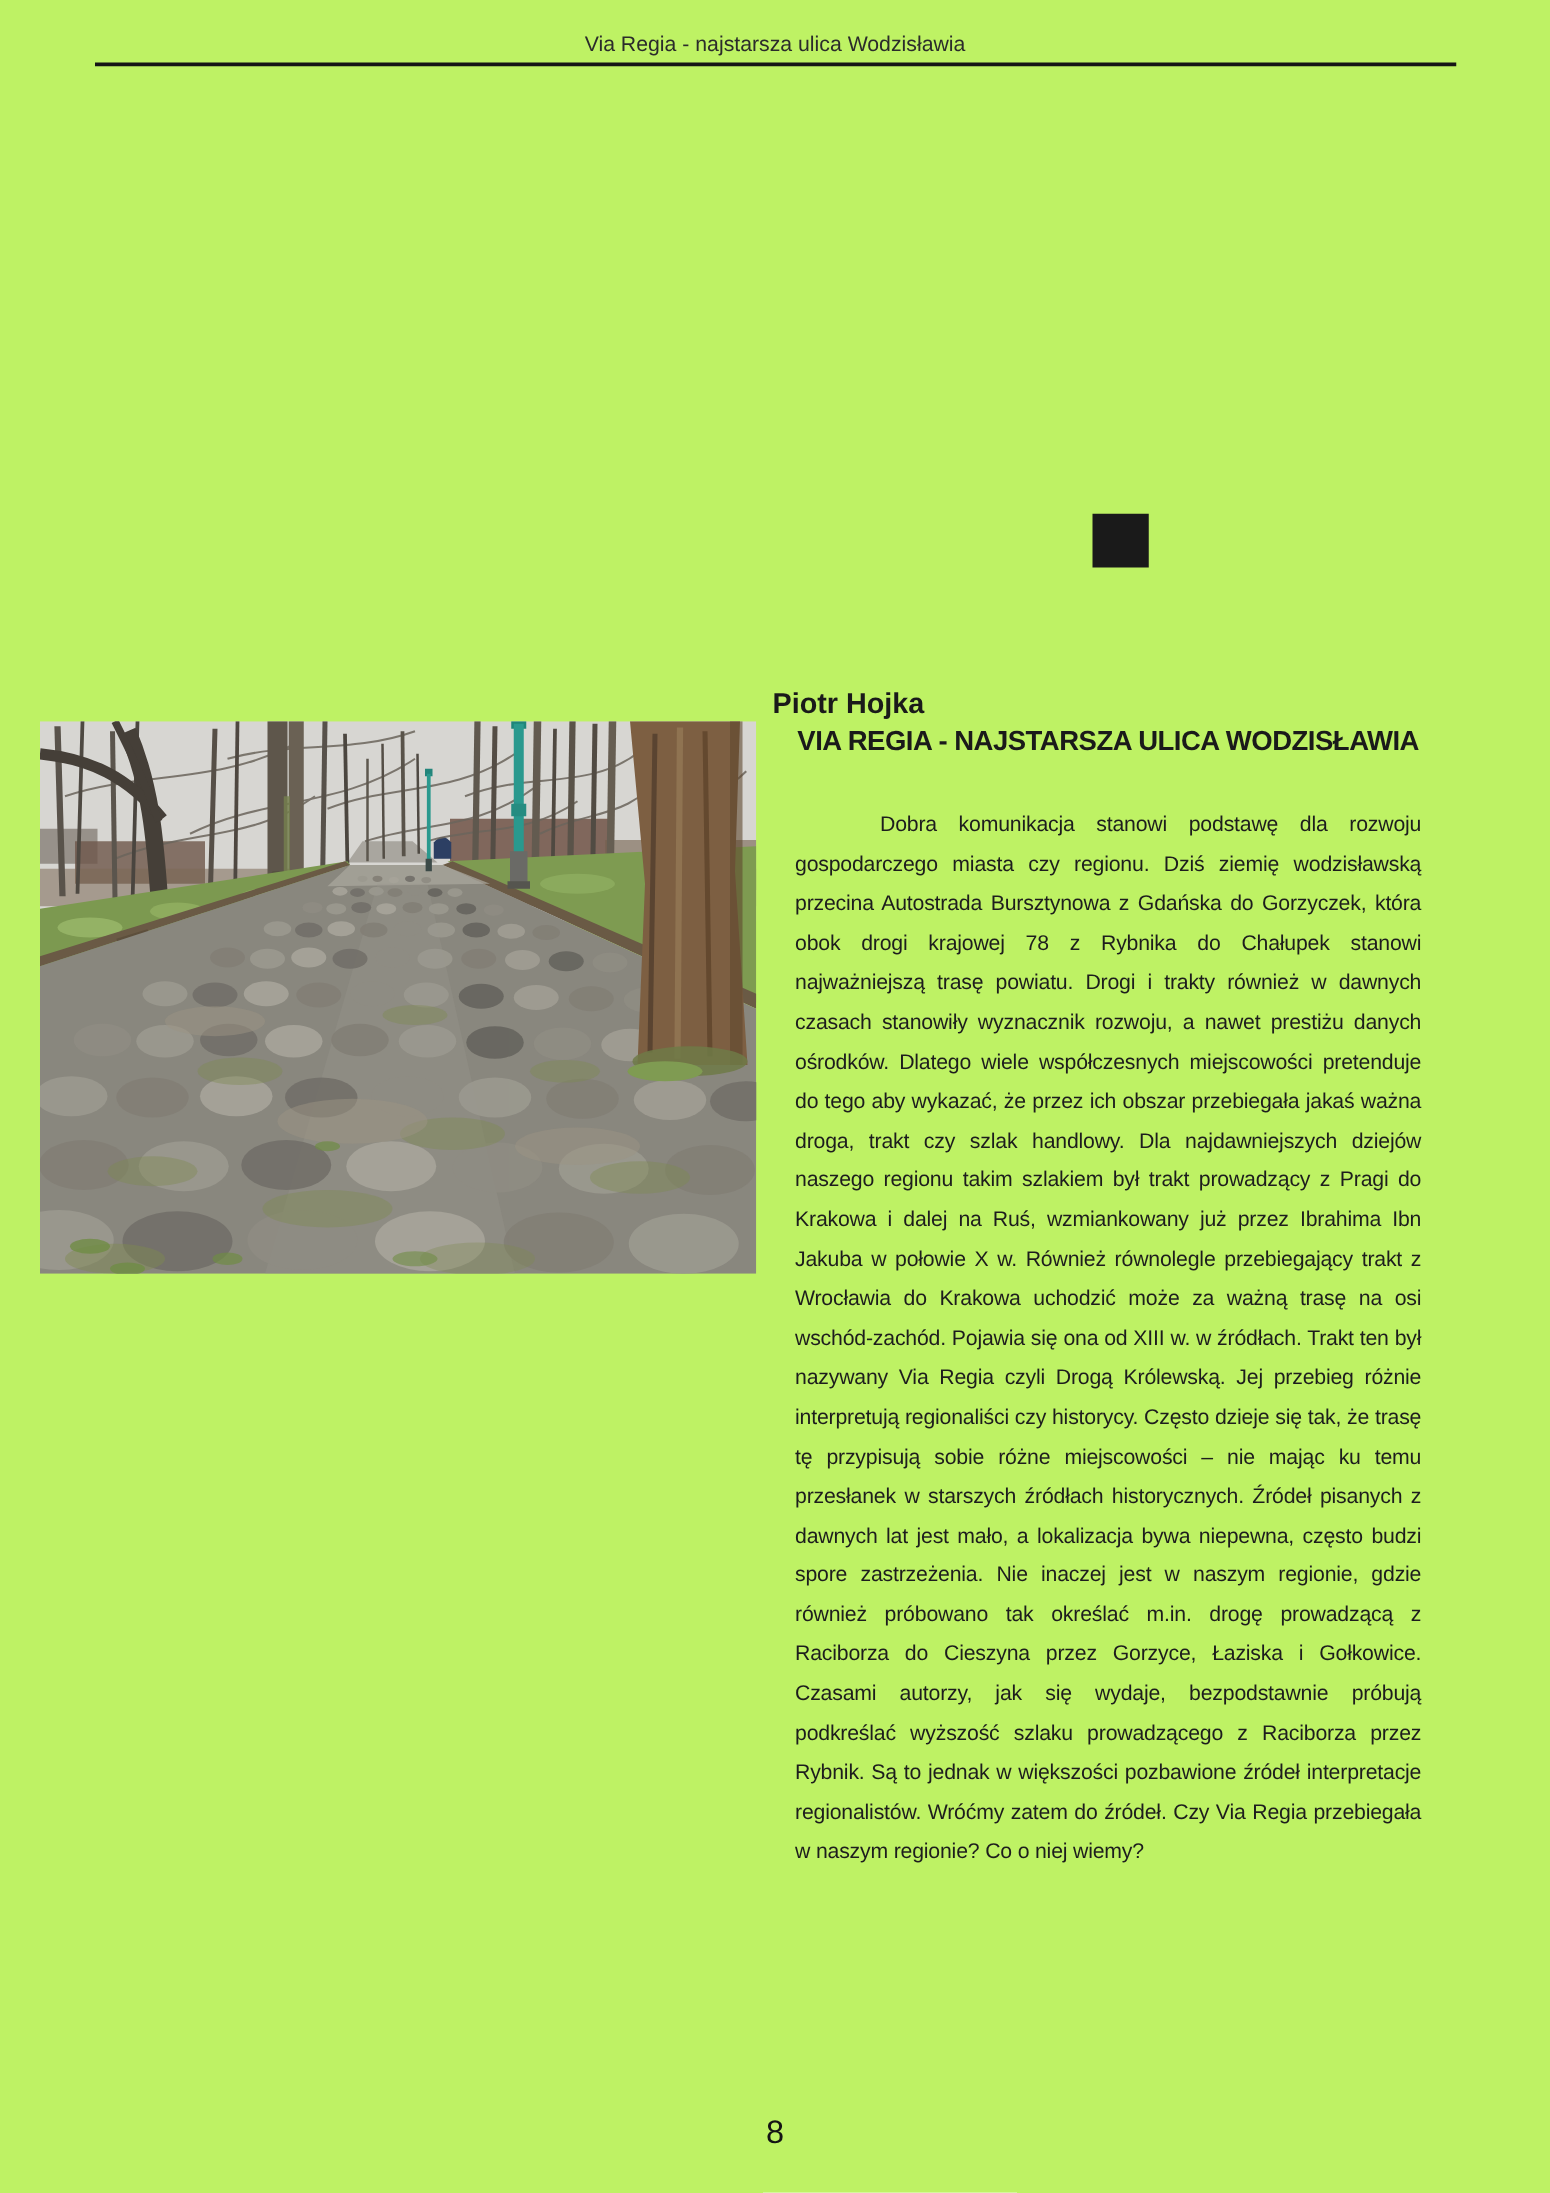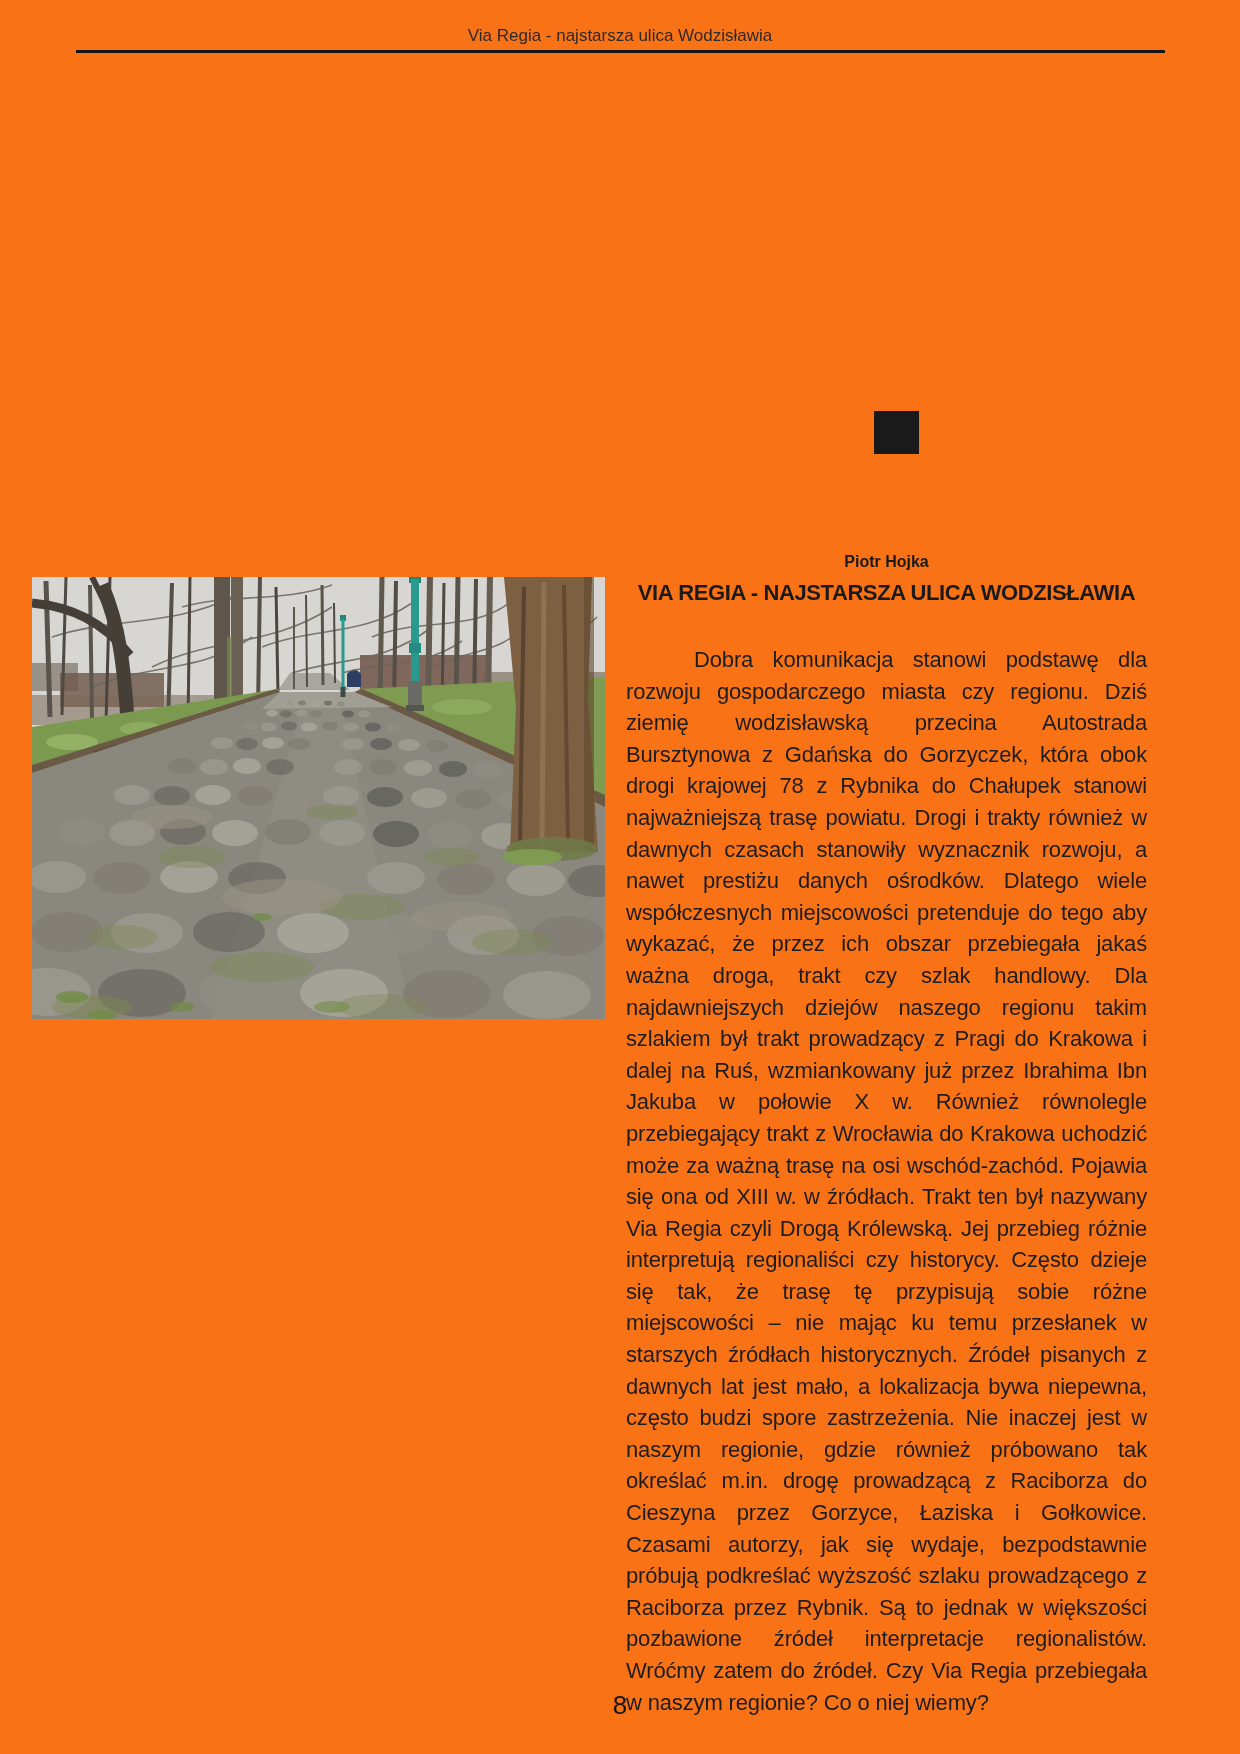--- a/index.html
+++ b/index.html
@@ -1,37 +1,37 @@
 <!DOCTYPE html>
 <html lang="pl"><head>
 <meta charset="utf-8">
 <style>
   html,body{margin:0;padding:0;background:#ffffff;}
   body{width:1240px;height:1754px;position:relative;font-family:"Liberation Sans",sans-serif;color:#1d1d1d;overflow:hidden;}
-  .page{position:absolute;inset:0;background:#f97316;}
+  .page{position:absolute;inset:0;background:#bef264;}
 
   
   .running-head{position:absolute;top:26px;left:0;width:1240px;text-align:center;
     font-size:17px;color:#2b2b2b;}
   .head-rule{position:absolute;top:50px;left:76px;width:1089px;height:3px;background:#151515;}
 
   
   .black-square{position:absolute;left:874px;top:411px;width:45px;height:43px;background:#1a1a1a;}
 
   
   .photo{position:absolute;left:32px;top:577px;width:573px;height:442px;margin:0;padding:0;}
   .photo svg{display:block;width:573px;height:442px;}
 
   
   .article-col{position:absolute;left:618px;top:548px;width:537px;}
-  .article-author{margin:0;font-size:16px;font-weight:bold;text-align:center;color:#1a1a1a;line-height:28px;}
+  .article-author{margin:0;font-size:23px;font-weight:bold;color:#1a1a1a;line-height:28px;}
   .article-title{margin:2px 0 0 0;font-size:22px;font-weight:bold;text-align:center;color:#1a1a1a;
     line-height:30px;letter-spacing:-0.4px;white-space:nowrap;}
   .article-body{margin-top:36px;}
-  .article-body p{margin:8px;font-size:22px;line-height:31.6px;text-align:justify;
+  .article-body p{margin:18px;font-size:17px;line-height:31.6px;text-align:justify;
     text-indent:68px;color:#1d1d1d;letter-spacing:-0.15px;}
 
   
   .page-number{position:absolute;top:1690px;left:0;width:1240px;text-align:center;
     font-size:26px;color:#141414;}
 </style>
 </head>
 <body>
 
 <div class="page">

